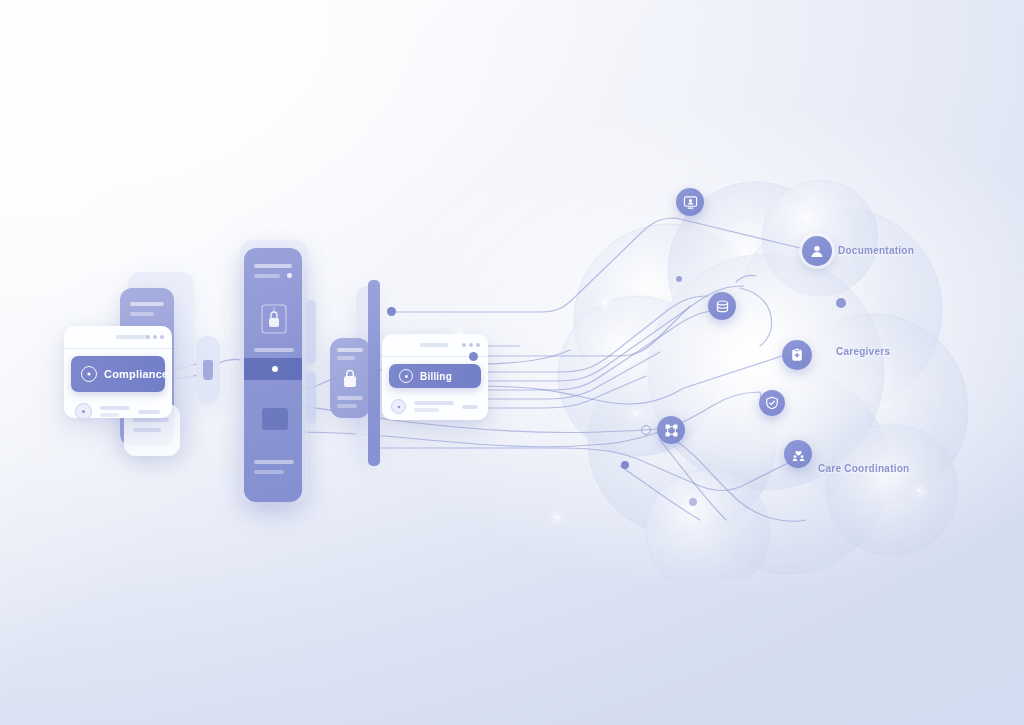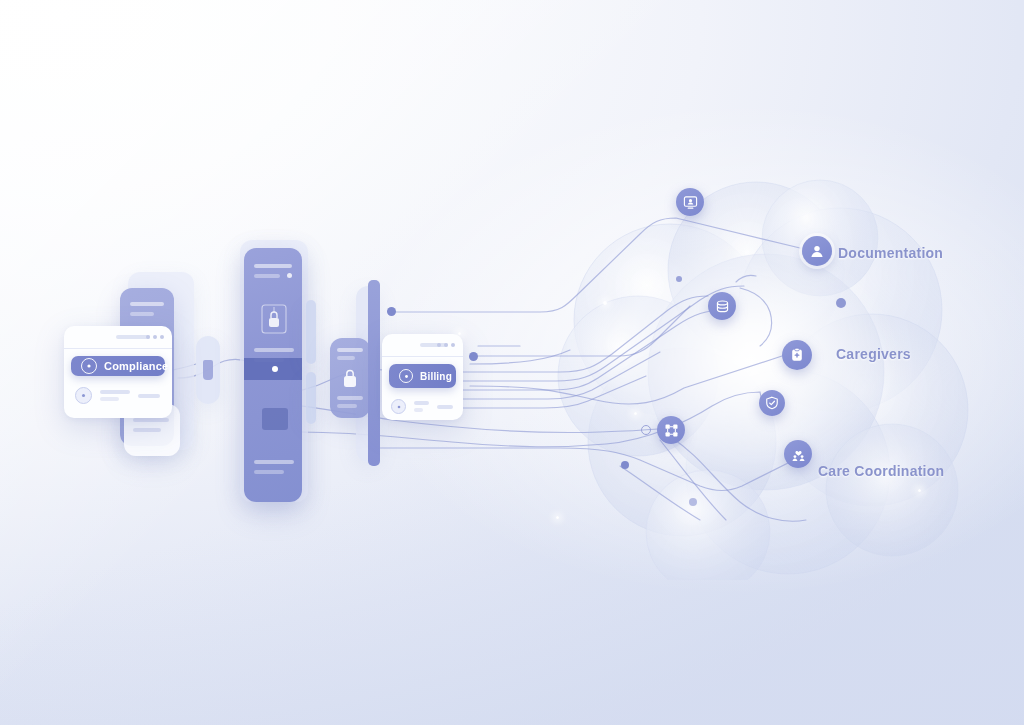--- a/index.html
+++ b/index.html
@@ -48,21 +48,21 @@
   .fcard{
     position:absolute;background:#fdfeff;border-radius:10px;
     box-shadow:0 10px 30px rgba(116,128,186,.22), 0 2px 6px rgba(116,128,186,.10);
     overflow:hidden;
   }
   .fcard-top{height:22px;position:relative;border-bottom:1px solid rgba(226,231,246,.9);}
   .fcard-top .dots{position:absolute;right:8px;top:9px;display:flex;gap:3px;}
   .fcard-top .dots i{width:4px;height:4px;border-radius:50%;background:#c3cae8;display:block;}
   .fcard-top .tline{position:absolute;left:52px;top:9px;width:34px;height:4px;border-radius:2px;background:#dfe4f4;}
   .fcard-head{
-    margin:7px;height:20px;border-radius:7px;display:flex;align-items:center;gap:7px;
+    margin:7px;height:36px;border-radius:7px;display:flex;align-items:center;gap:7px;
     padding:0 10px;color:#fff;font-size:11px;font-weight:700;letter-spacing:.2px;
     background:linear-gradient(100deg,#7d87cd 0%,#727ec8 100%);
     box-shadow:0 3px 9px rgba(110,122,190,.30);
   }
   .fcard-head .ci{
     width:14px;height:14px;border-radius:50%;border:1.4px solid rgba(255,255,255,.92);
     display:flex;align-items:center;justify-content:center;flex:0 0 auto;
   }
   .fcard-row{display:flex;align-items:center;gap:8px;padding:4px 12px 4px 11px;}
   .fcard-row .ri{
@@ -77,21 +77,21 @@
 
   
   .node{
     position:absolute;border-radius:50%;
     background:linear-gradient(150deg,#8f99d8 0%,#7d88cf 100%);
     box-shadow:0 4px 12px rgba(105,117,185,.35);
     display:flex;align-items:center;justify-content:center;color:#fff;
   }
   .node.ring{box-shadow:0 0 0 3px rgba(255,255,255,.55),0 4px 12px rgba(105,117,185,.35);}
   .nlabel{
-    position:absolute;color:#8a93cc;font-size:14px;font-weight:700;
+    position:absolute;color:#8a93cc;font-size:10px;font-weight:700;
     letter-spacing:.25px;white-space:nowrap;
     text-shadow:0 1px 2px rgba(255,255,255,.9);
   }
 
   .dot{position:absolute;border-radius:50%;background:#7f8acd;}
   .dot-h{position:absolute;border-radius:50%;background:transparent;border:1.4px solid #9aa3d8;}
   .spark{position:absolute;border-radius:50%;background:rgba(255,255,255,.95);
          box-shadow:0 0 7px 3px rgba(255,255,255,.75);}
 </style>
 </head>
@@ -284,21 +284,21 @@
         </span>
       <span class="rt"></span>
     </div>
     <div class="fcard-row">
       
       
       
     </div>
   </div>
 
-  <div class="fcard" style="left:382px;top:334px;width:81px;height:86px;">
+  <div class="fcard" style="left:382px;top:334px;width:106px;height:86px;">
     <div class="fcard-top">
       <span class="tline" style="left:38px;width:28px;"></span>
       <span class="dots">
           <i></i>
           <i></i>
           <i></i>
         </span>
     </div>
     <div class="fcard-head" style="font-size:10px;height:24px;">
       <span class="ci" style="width:12px;height:12px;">

